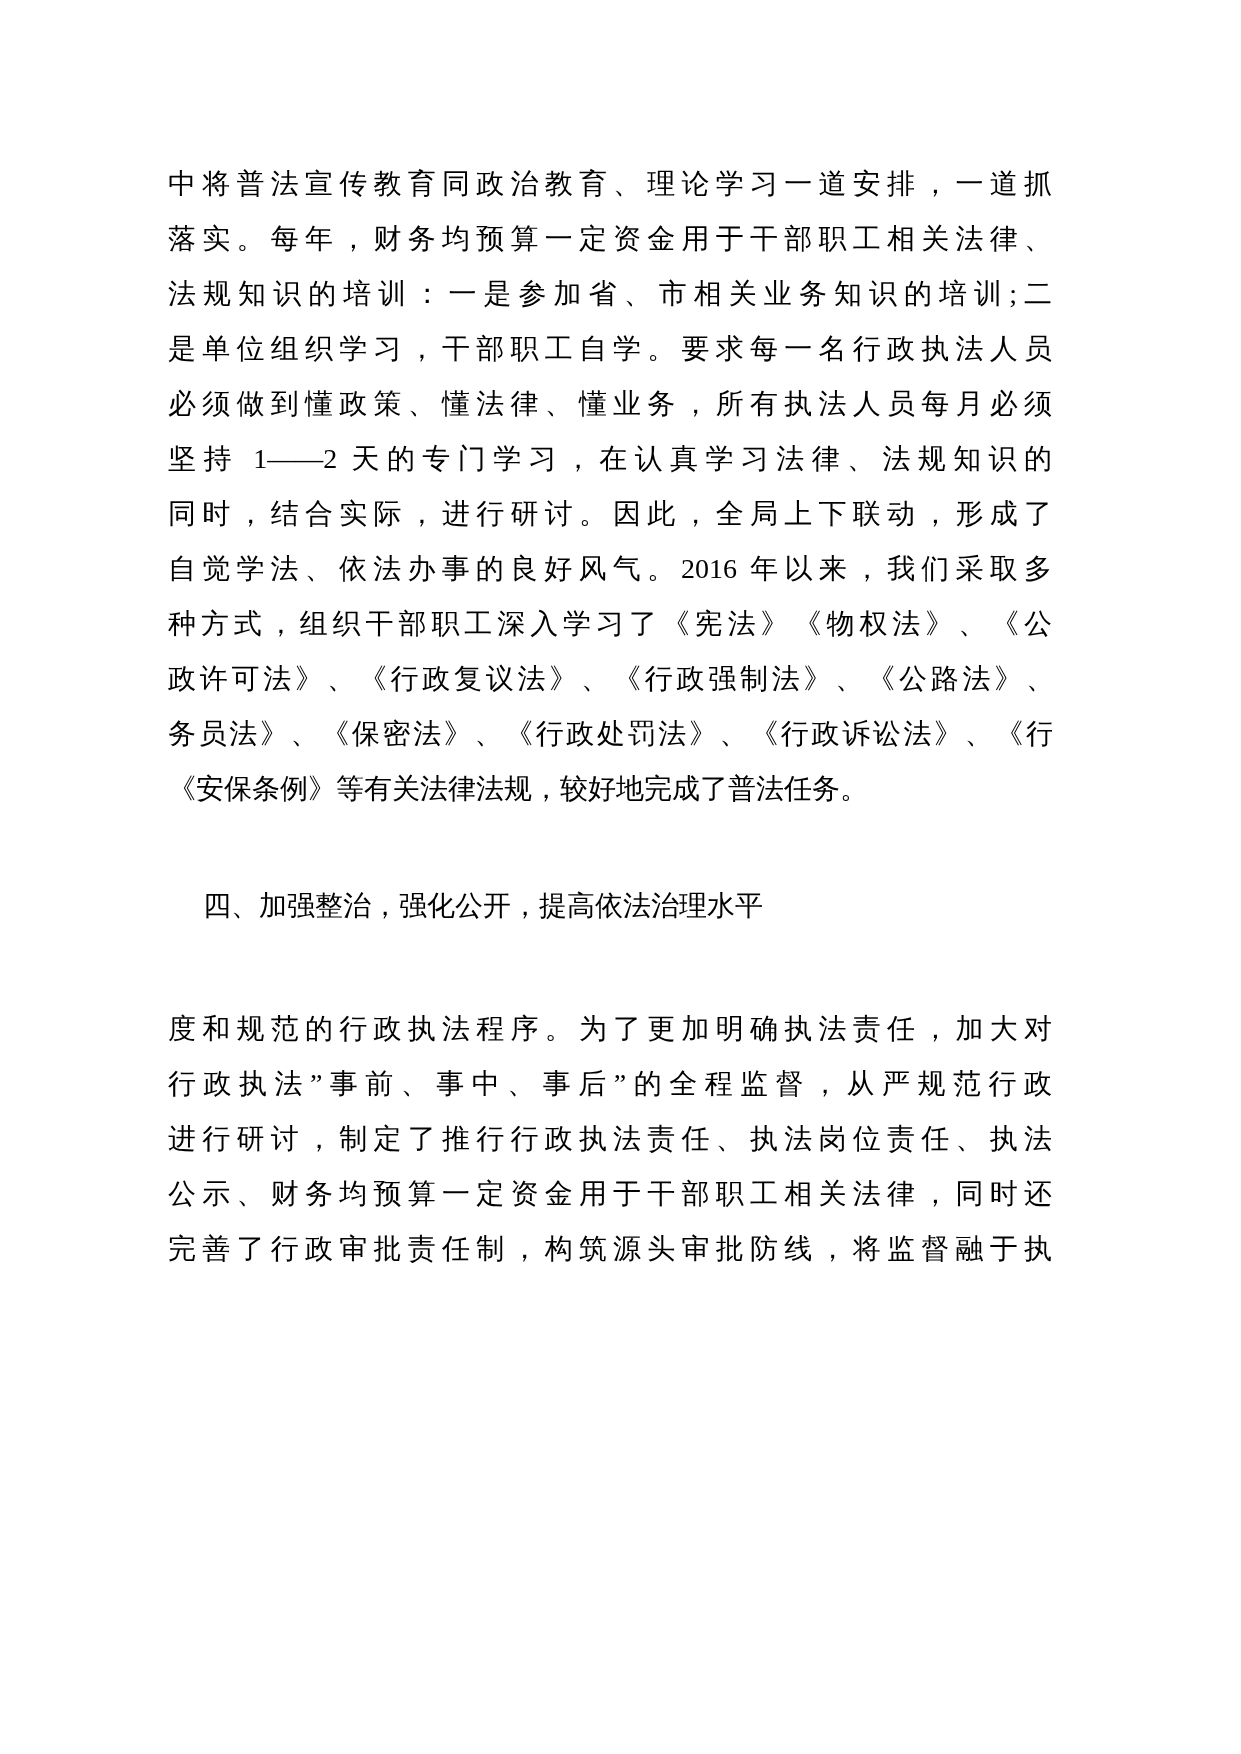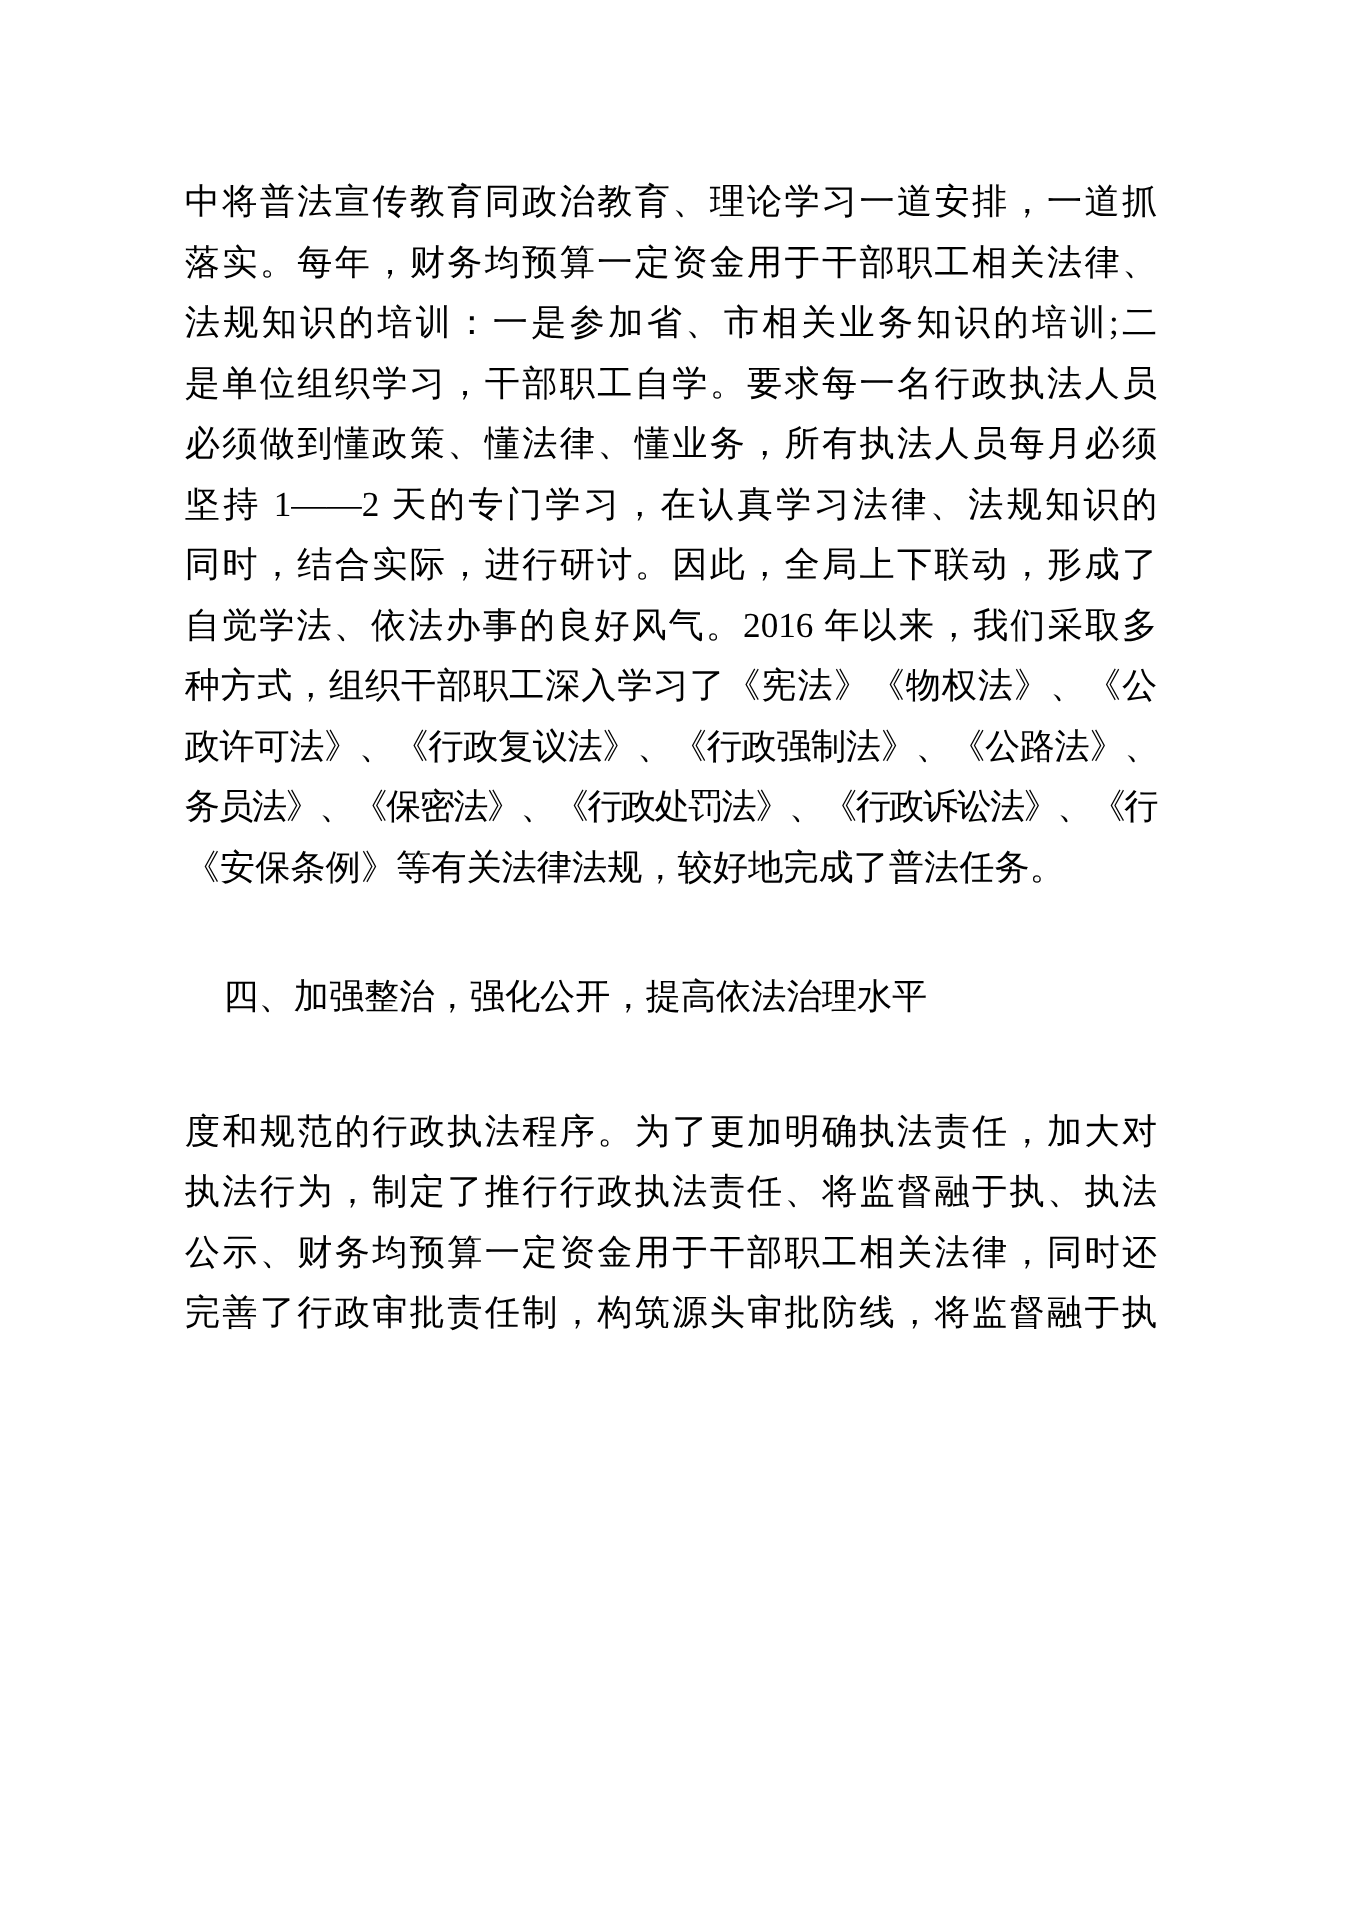--- a/index.html
+++ b/index.html
@@ -22,21 +22,21 @@
     margin: 0;
     padding: 0;
   }
   .para-continuation { margin-top: 0; }
   .para-training-others { margin-top: 103px; }
   .section-heading { margin-top: 62px; }
   .para-law-enforcement { margin-top: 68px; }
   .line {
     height: 55px;
     line-height: 55px;
-    font-size: 32px;
+    font-size: 28px;
     text-align: justify;
     text-align-last: justify;
     white-space: normal;
     overflow: hidden;
   }
   .line.end {
     text-align: left;
     text-align-last: left;
   }
   .line.indent {
@@ -66,18 +66,19 @@
     <div class="line end">《安保条例》等有关法律法规，较好地完成了普法任务。</div>
   </div>
 
 
   <div class="paragraph section-heading">
     <div class="line end indent">四、加强整治，强化公开，提高依法治理水平</div>
   </div>
 
   <div class="paragraph para-law-enforcement">
     <div class="line">度和规范的行政执法程序。为了更加明确执法责任，加大对</div>
-    <div class="line">执法行为，制定了推行行政执法责任、将监督融于执、执法</div>
+    <div class="line">行政执法”事前、事中、事后”的全程监督，从严规范行政</div>
+    <div class="line">进行研讨，制定了推行行政执法责任、执法岗位责任、执法</div>
     <div class="line">公示、财务均预算一定资金用于干部职工相关法律，同时还</div>
     <div class="line">完善了行政审批责任制，构筑源头审批防线，将监督融于执</div>
   </div>
 
 </div>
 
 </body></html>

